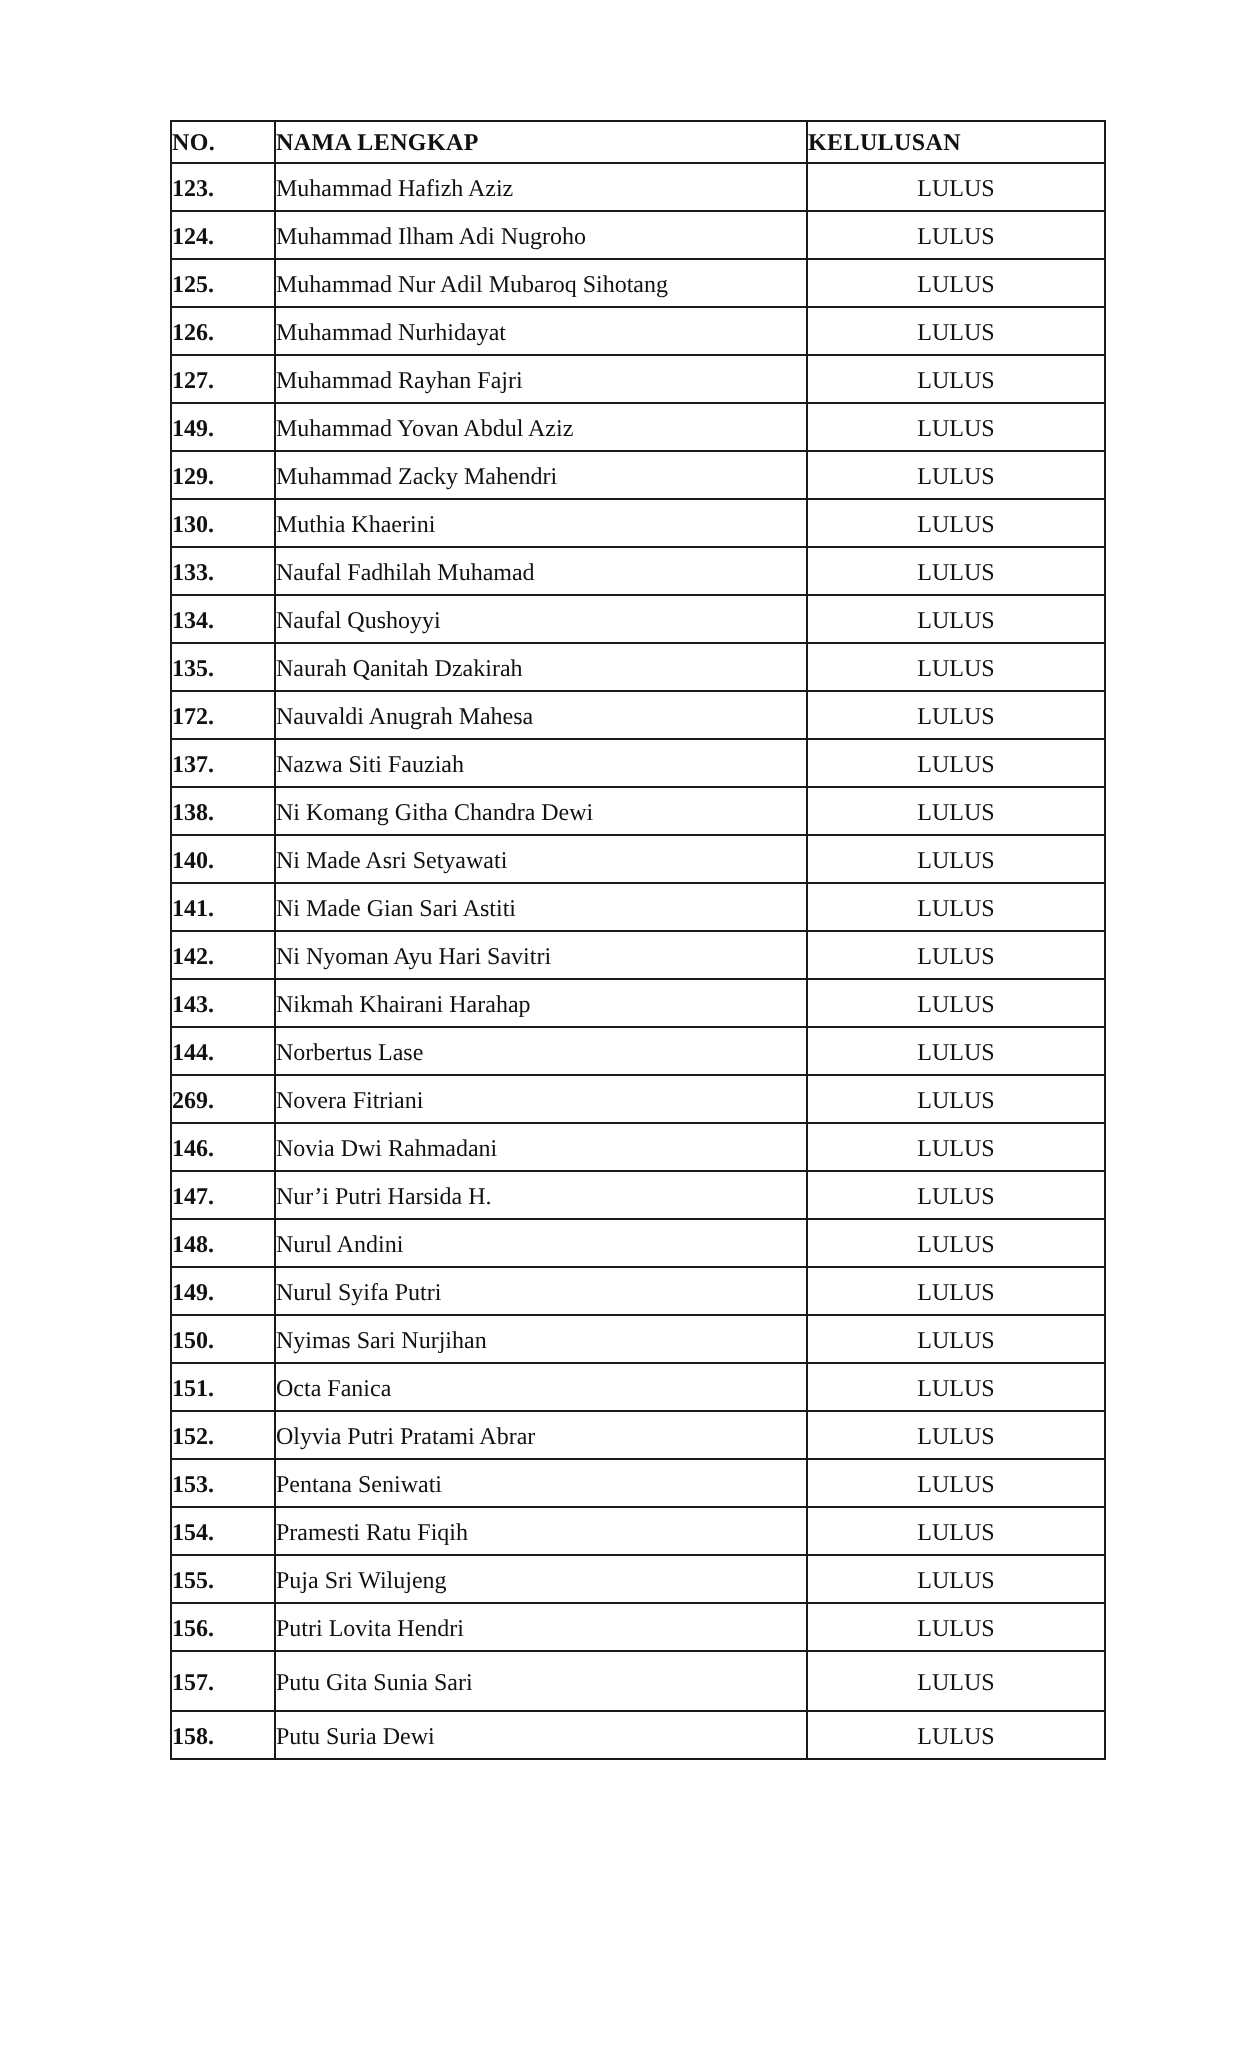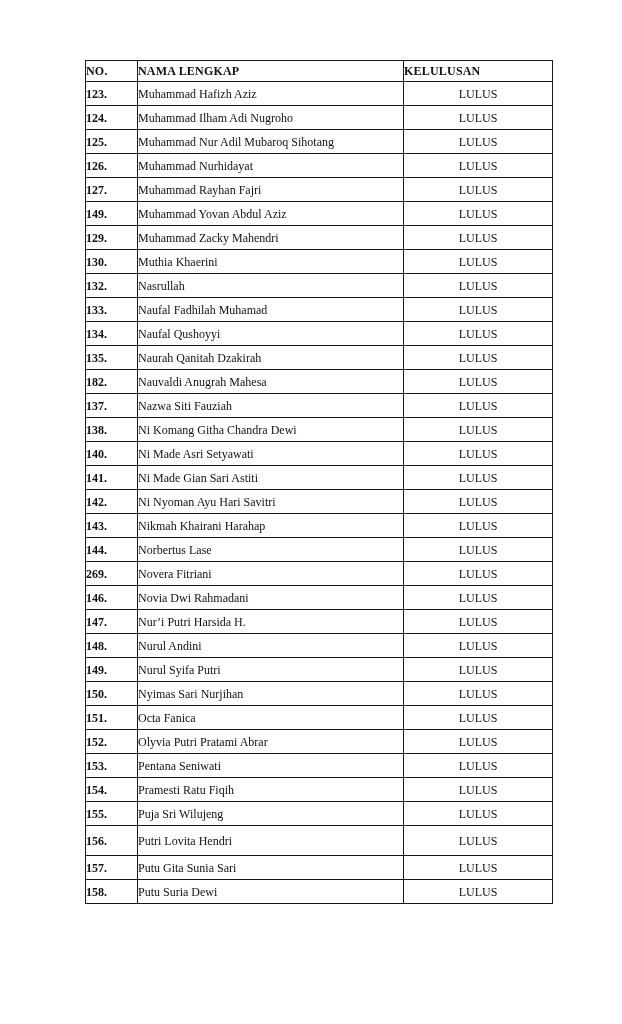--- a/index.html
+++ b/index.html
@@ -109,41 +109,36 @@
         <td class="cell-no">129.</td>
         <td class="cell-name">Muhammad Zacky Mahendri</td>
         <td class="cell-status">LULUS</td>
       </tr>
       <tr>
         <td class="cell-no">130.</td>
         <td class="cell-name">Muthia Khaerini</td>
         <td class="cell-status">LULUS</td>
       </tr>
       <tr>
-        <td class="cell-no">132.</td>
-        <td class="cell-name">Nasrullah</td>
-        <td class="cell-status">LULUS</td>
-      </tr>
-      <tr>
         <td class="cell-no">133.</td>
         <td class="cell-name">Naufal Fadhilah Muhamad</td>
         <td class="cell-status">LULUS</td>
       </tr>
       <tr>
         <td class="cell-no">134.</td>
         <td class="cell-name">Naufal Qushoyyi</td>
         <td class="cell-status">LULUS</td>
       </tr>
       <tr>
         <td class="cell-no">135.</td>
         <td class="cell-name">Naurah Qanitah Dzakirah</td>
         <td class="cell-status">LULUS</td>
       </tr>
       <tr>
-        <td class="cell-no">182.</td>
+        <td class="cell-no">172.</td>
         <td class="cell-name">Nauvaldi Anugrah Mahesa</td>
         <td class="cell-status">LULUS</td>
       </tr>
       <tr>
         <td class="cell-no">137.</td>
         <td class="cell-name">Nazwa Siti Fauziah</td>
         <td class="cell-status">LULUS</td>
       </tr>
       <tr>
         <td class="cell-no">138.</td>

